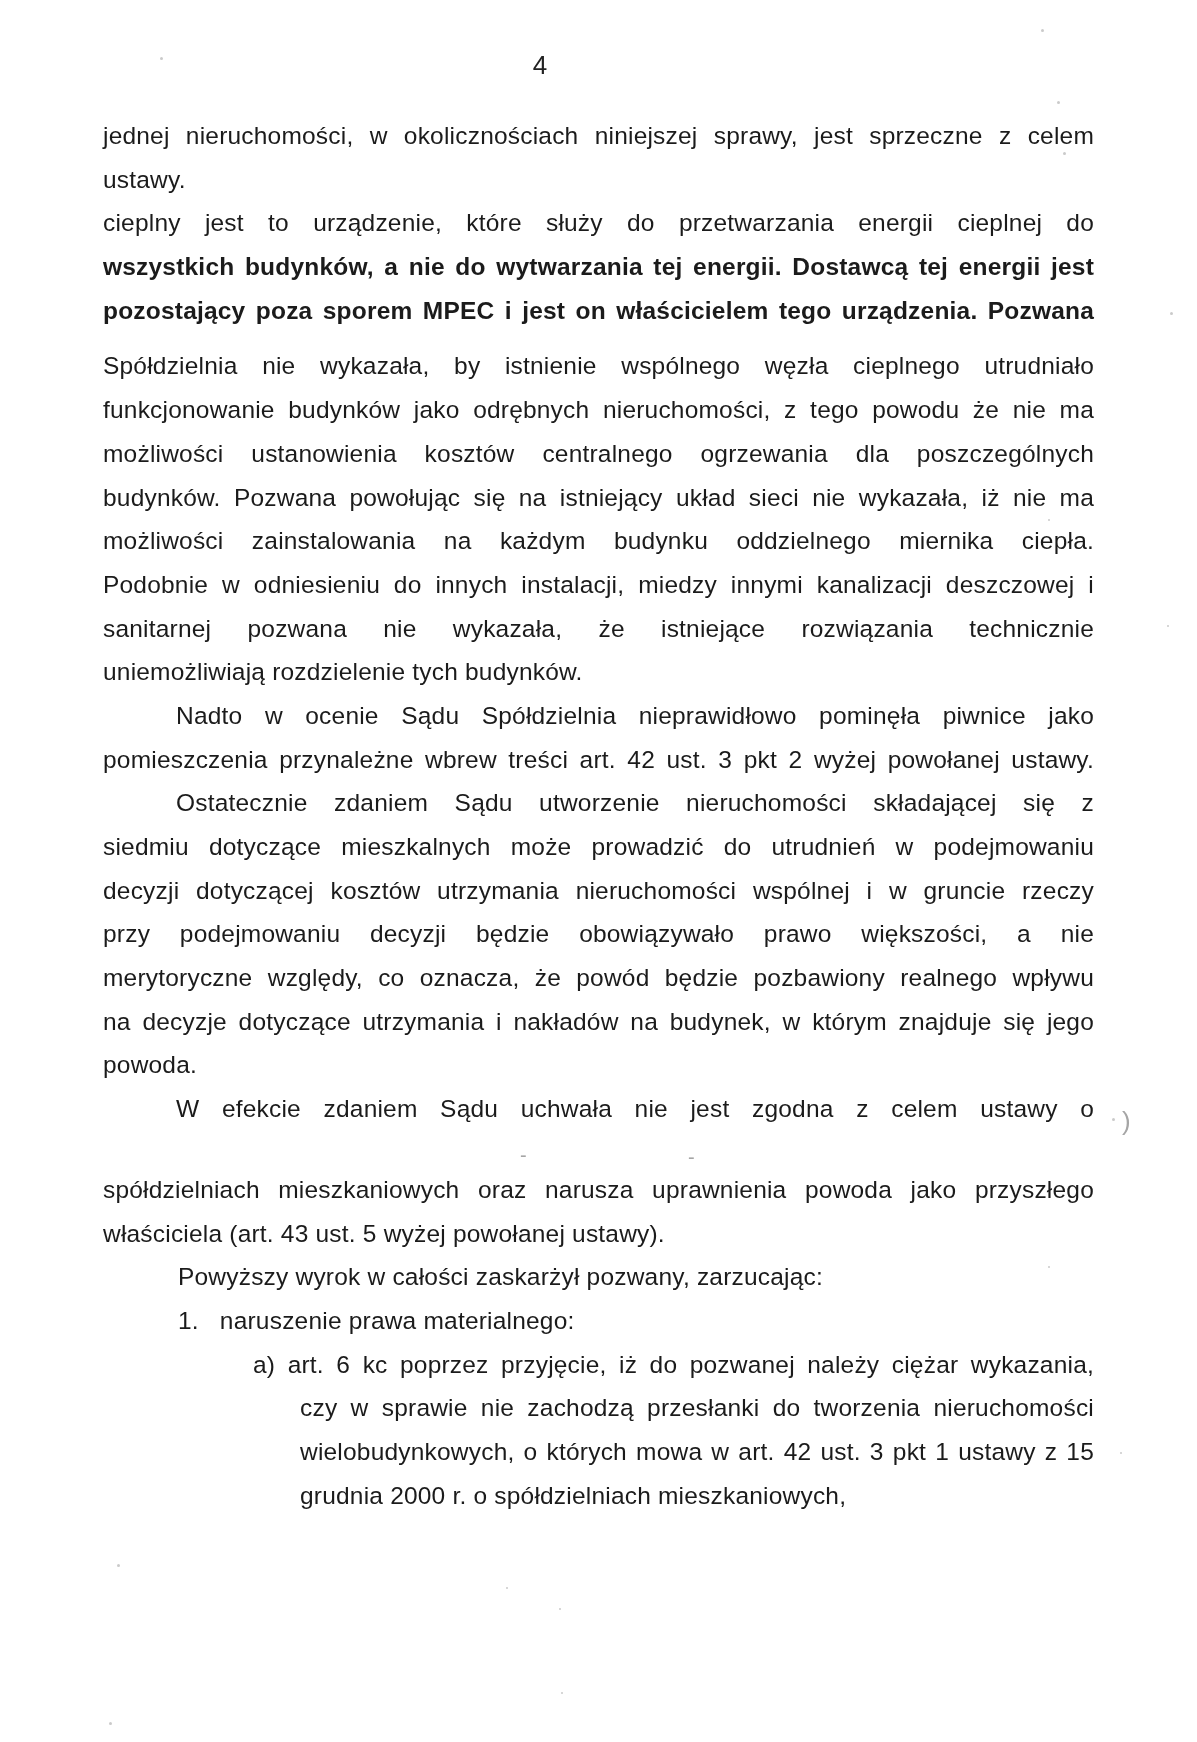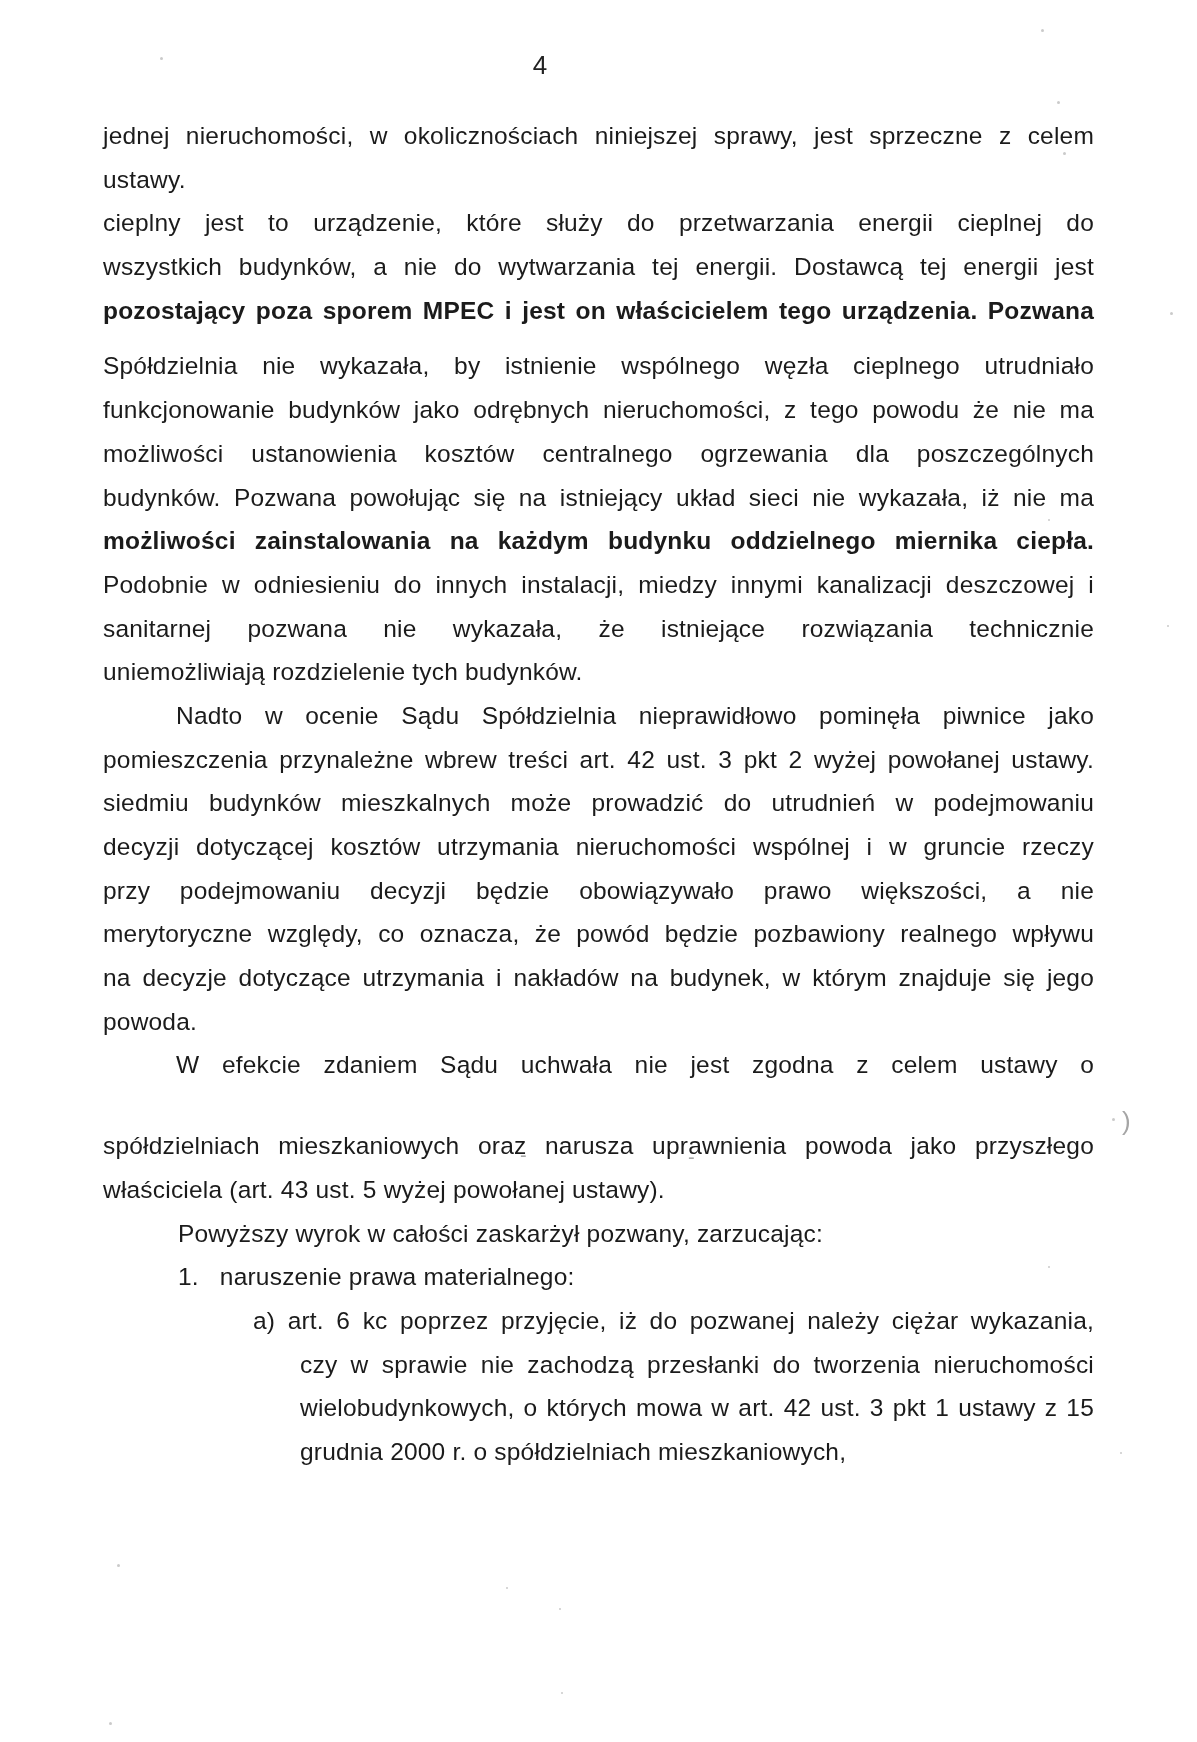--- a/index.html
+++ b/index.html
@@ -60,33 +60,34 @@
 </style>
 </head>
 <body>
 
 <div class="paper">
   <div class="pagenum">4</div>
   <div class="text-block">
       <div class="line just" style="padding-left: 0px;">jednej nieruchomości, w okolicznościach niniejszej sprawy, jest sprzeczne z celem</div>
       <div class="line" style="padding-left: 0px;">ustawy.</div>
       <div class="line just" style="padding-left: 0px;">cieplny jest to urządzenie, które służy do przetwarzania energii cieplnej do</div>
-      <div class="line just" style="padding-left: 0px;">wszystkich budynków, a nie do wytwarzania tej energii. Dostawcą tej energii jest</div>
+      <div class="line just" style="padding-left: 0px; font-weight: bold;">wszystkich budynków, a nie do wytwarzania tej energii. Dostawcą tej energii jest</div>
       <div class="line just" style="padding-left: 0px; font-weight: bold;">pozostający poza sporem MPEC i jest on właścicielem tego urządzenia. Pozwana</div>
       <div class="line just" style="padding-left: 0px; margin-top: 12px;">Spółdzielnia nie wykazała, by istnienie wspólnego węzła cieplnego utrudniało</div>
       <div class="line just" style="padding-left: 0px;">funkcjonowanie budynków jako odrębnych nieruchomości, z tego powodu że nie ma</div>
       <div class="line just" style="padding-left: 0px;">możliwości ustanowienia kosztów centralnego ogrzewania dla poszczególnych</div>
       <div class="line just" style="padding-left: 0px;">budynków. Pozwana powołując się na istniejący układ sieci nie wykazała, iż nie ma</div>
-      <div class="line just" style="padding-left: 0px; font-weight: bold;">możliwości zainstalowania na każdym budynku oddzielnego miernika ciepła.</div>
+      <div class="line just" style="padding-left: 0px;">możliwości zainstalowania na każdym budynku oddzielnego miernika ciepła.</div>
       <div class="line just" style="padding-left: 0px;">Podobnie w odniesieniu do innych instalacji, miedzy innymi kanalizacji deszczowej i</div>
       <div class="line just" style="padding-left: 0px;">sanitarnej pozwana nie wykazała, że istniejące rozwiązania technicznie</div>
       <div class="line" style="padding-left: 0px;">uniemożliwiają rozdzielenie tych budynków.</div>
       <div class="line just" style="padding-left: 73px;">Nadto w ocenie Sądu Spółdzielnia nieprawidłowo pominęła piwnice jako</div>
       <div class="line just" style="padding-left: 0px;">pomieszczenia przynależne wbrew treści art. 42 ust. 3 pkt 2 wyżej powołanej ustawy.</div>
-      <div class="line just" style="padding-left: 0px;">siedmiu budynków mieszkalnych może prowadzić do utrudnień w podejmowaniu</div>
+      <div class="line just" style="padding-left: 73px;">Ostatecznie zdaniem Sądu utworzenie nieruchomości składającej się z</div>
+      <div class="line just" style="padding-left: 0px;">siedmiu dotyczące mieszkalnych może prowadzić do utrudnień w podejmowaniu</div>
       <div class="line just" style="padding-left: 0px;">decyzji dotyczącej kosztów utrzymania nieruchomości wspólnej i w gruncie rzeczy</div>
       <div class="line just" style="padding-left: 0px;">przy podejmowaniu decyzji będzie obowiązywało prawo większości, a nie</div>
       <div class="line just" style="padding-left: 0px;">merytoryczne względy, co oznacza, że powód będzie pozbawiony realnego wpływu</div>
       <div class="line just" style="padding-left: 0px;">na decyzje dotyczące utrzymania i nakładów na budynek, w którym znajduje się jego</div>
       <div class="line" style="padding-left: 0px;">powoda.</div>
       <div class="line just" style="padding-left: 73px;">W efekcie zdaniem Sądu uchwała nie jest zgodna z celem ustawy o</div>
       <div class="line just" style="padding-left: 0px; margin-top: 37px;">spółdzielniach mieszkaniowych oraz narusza uprawnienia powoda jako przyszłego</div>
       <div class="line" style="padding-left: 0px;">właściciela (art. 43 ust. 5 wyżej powołanej ustawy).</div>
       <div class="line" style="padding-left: 75px;">Powyższy wyrok w całości zaskarżył pozwany, zarzucając:</div>
       <div class="line" style="padding-left: 75px;">1.&nbsp;&nbsp;&nbsp;naruszenie prawa materialnego:</div>

